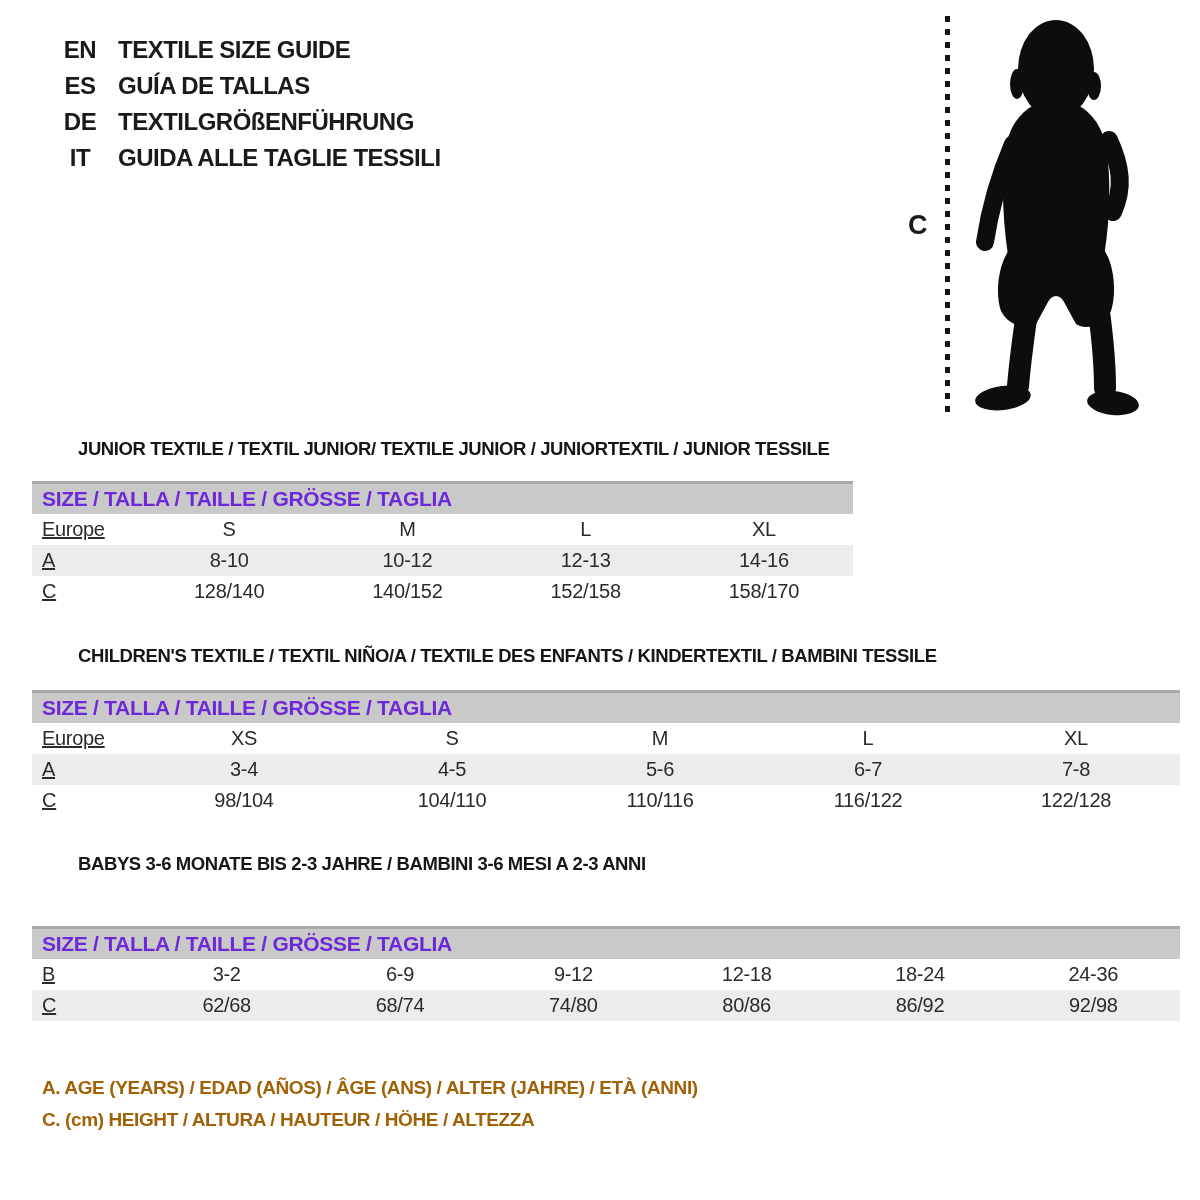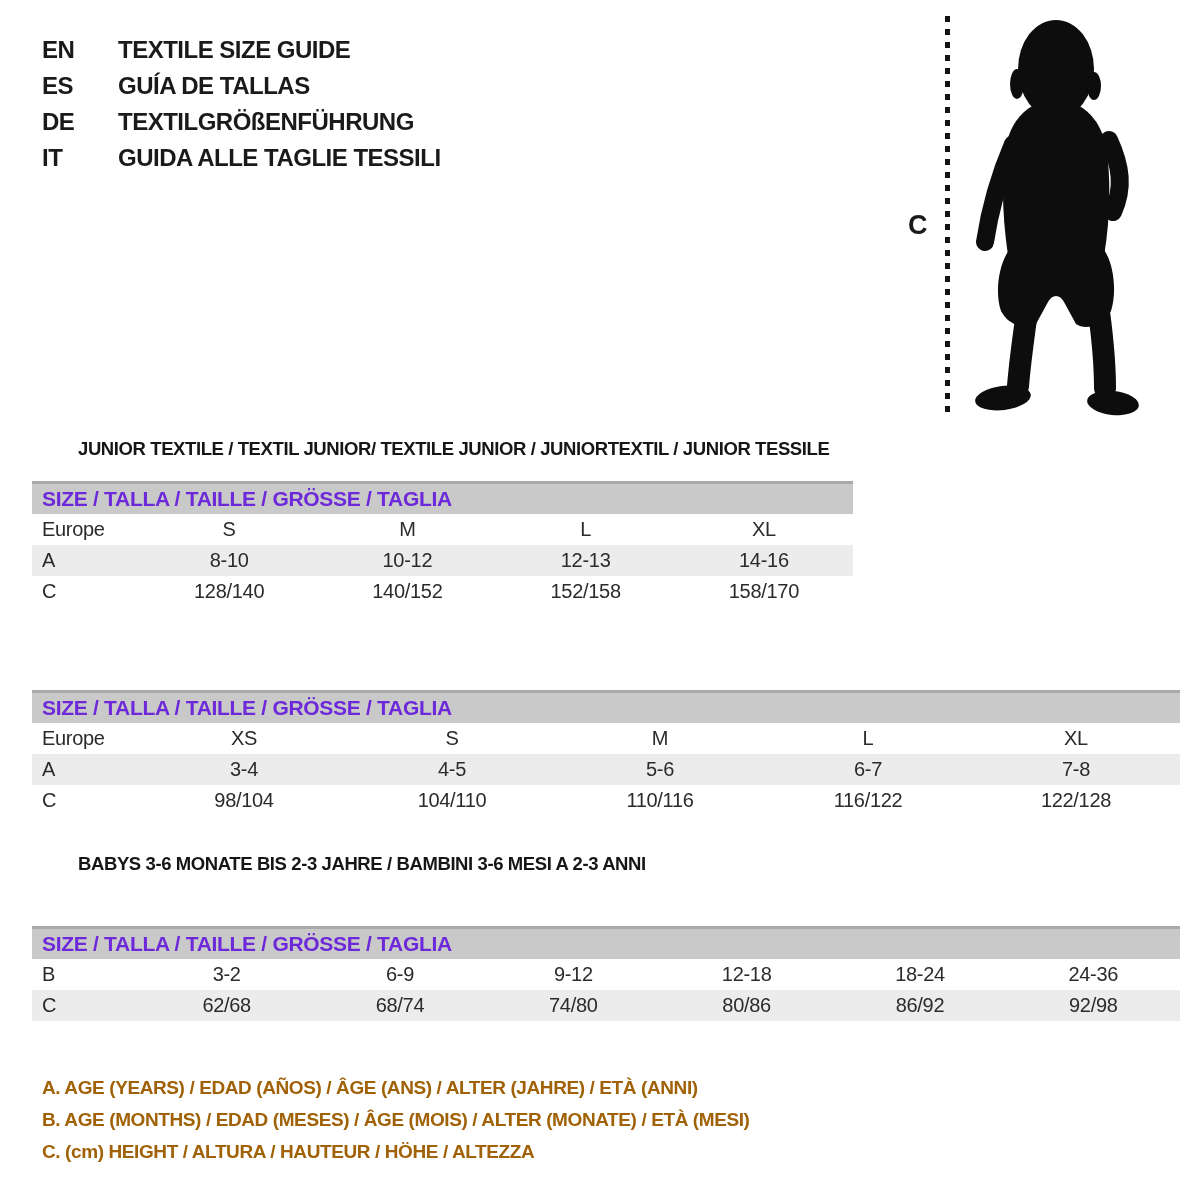--- a/index.html
+++ b/index.html
@@ -5,21 +5,21 @@
   * { margin:0; padding:0; box-sizing:border-box; }
   html,body { background:#ffffff; }
   body {
     width:1200px; height:1200px;
     font-family:"Liberation Sans", sans-serif;
     color:#1a1a1a;
   }
   .page { position:relative; width:1200px; height:1200px; background:#ffffff; overflow:hidden; }
 
   
-  .lang-list { position:absolute; left:42px; top:32px; }
+  .lang-list { position:absolute; left:42px; top:32px;text-align:center; }
   .lang-row { display:flex; align-items:center; height:36px; font-weight:700; font-size:24px; letter-spacing:-0.5px; white-space:nowrap; }
   .lang-code { width:76px; }
 
   
   .dash-line {
     position:absolute; left:945px; top:16px; width:5px; height:402px;
     background-image:repeating-linear-gradient(to bottom, #141414 0px, #141414 6px, rgba(0,0,0,0) 6px, rgba(0,0,0,0) 13px);
   }
   .measure-label { position:absolute; left:908px; top:210px; font-weight:700; font-size:27px; }
   .silhouette { position:absolute; left:963px; top:12px; }
@@ -30,21 +30,21 @@
 
   
   .size-table { position:absolute; left:32px; }
   .size-header {
     height:33px; border-top:3px solid #a9a9a9; background:#c9c9c9;
     display:flex; align-items:center; padding-left:10px;
     font-weight:700; font-size:21px; letter-spacing:-0.3px; color:#6d28d9; white-space:nowrap;
   }
   .t-row { display:flex; align-items:center; height:31px; font-size:20px; letter-spacing:-0.3px; color:#2b2b2b; }
   .t-row.shaded { background:#ececec; }
-  .t-label { width:108px; padding-left:10px; }
+  .t-label { width:108px; padding-left:10px;text-decoration:underline; }
   .t-cell { flex:1 1 0; text-align:center; }
 
   
   .footnotes { position:absolute; left:42px; top:1072px; }
   .footnote { height:32px; line-height:32px; font-weight:700; font-size:19px; letter-spacing:-0.4px; white-space:nowrap; color:#a16207; }
 </style>
 </head>
 <body>
 
 <div class="page">
@@ -107,20 +107,21 @@
     </div>
     <div class="t-row">
       <div class="t-label">C</div>
       <div class="t-cell">128/140</div>
       <div class="t-cell">140/152</div>
       <div class="t-cell">152/158</div>
       <div class="t-cell">158/170</div>
     </div>
   </div>
 
+  <div class="section-title" style="top:645px;">CHILDREN'S TEXTILE / TEXTIL NIÑO/A / TEXTILE DES ENFANTS / KINDERTEXTIL / BAMBINI TESSILE</div>
   <div class="size-table" style="top:690px; width:1148px;">
     <div class="size-header">SIZE / TALLA / TAILLE / GRÖSSE / TAGLIA</div>
     <div class="t-row">
       <div class="t-label">Europe</div>
       <div class="t-cell">XS</div>
       <div class="t-cell">S</div>
       <div class="t-cell">M</div>
       <div class="t-cell">L</div>
       <div class="t-cell">XL</div>
     </div>
@@ -162,17 +163,16 @@
       <div class="t-cell">68/74</div>
       <div class="t-cell">74/80</div>
       <div class="t-cell">80/86</div>
       <div class="t-cell">86/92</div>
       <div class="t-cell">92/98</div>
     </div>
   </div>
 
   <div class="footnotes">
     <div class="footnote">A. AGE (YEARS) / EDAD (AÑOS) / ÂGE (ANS) / ALTER (JAHRE) / ETÀ (ANNI)</div>
-    <div class="footnote">B. AGE (MONTHS) / EDAD (MESES) / ÂGE (MOIS) / ALTER (MONATE) / ETÀ (MESI)</div>
     <div class="footnote">C. (cm) HEIGHT / ALTURA / HAUTEUR / HÖHE / ALTEZZA</div>
   </div>
 
 </div>
 
 </body></html>

